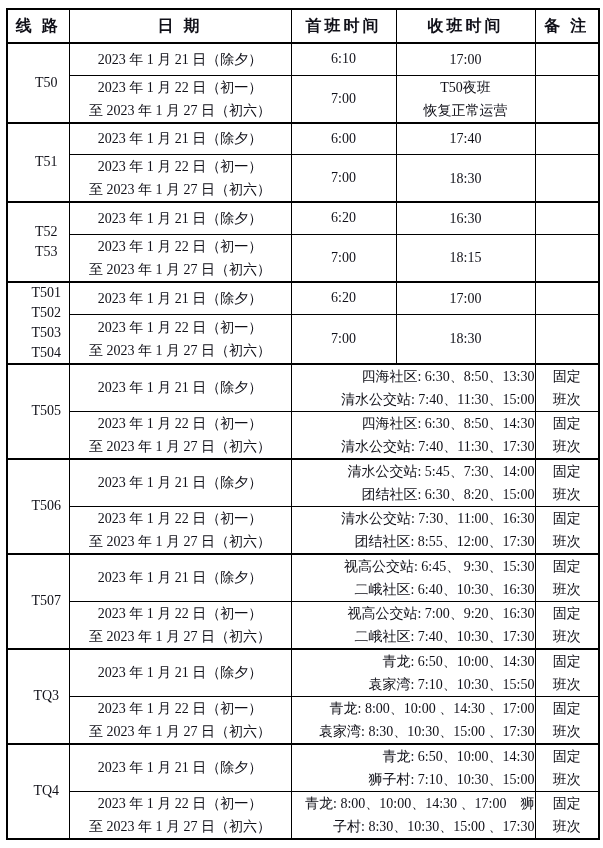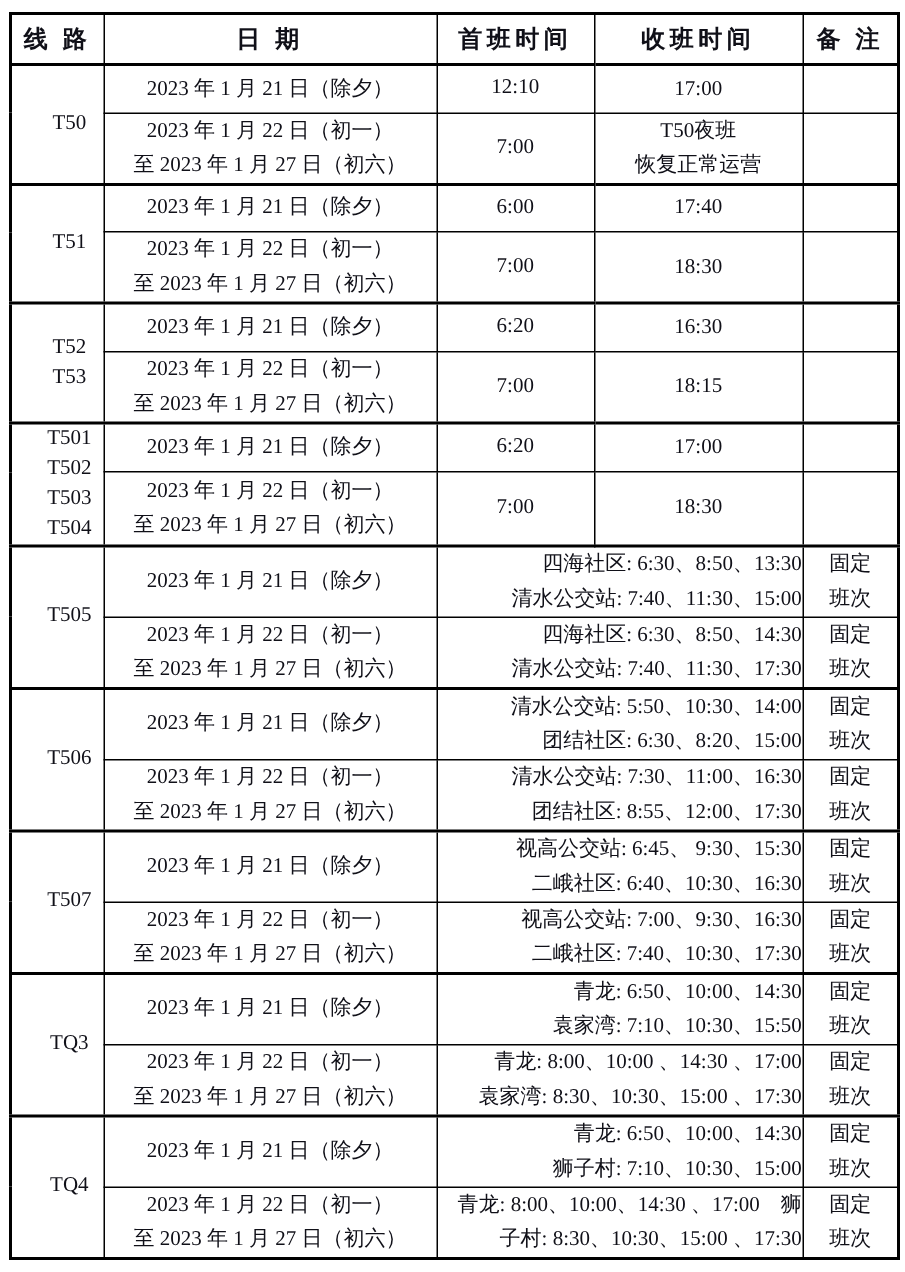--- a/index.html
+++ b/index.html
@@ -67,21 +67,21 @@
       </tr>
     </thead>
     <tbody id="table-body">
         <tr class="h-single">
           <td class="route-cell sec-top" rowspan="2">
             <div class="line">T50</div>
           </td>
           <td class="date-cell sec-top">
             <div class="line">2023 年 1 月 21 日（除夕）</div>
           </td>
-          <td class="time-cell sec-top">12:10</td>
+          <td class="time-cell sec-top">6:10</td>
           <td class="time-cell sec-top">
             <div class="line">17:00</div>
           </td>
           <td class="remark-cell sec-top"></td>
         </tr>
         <tr class="h-double">
           <td class="date-cell">
             <div class="line">2023 年 1 月 22 日（初一）</div>
             <div class="line">至 2023 年 1 月 27 日（初六）</div>
           </td>
@@ -199,21 +199,21 @@
           </td>
         </tr>
         <tr class="h-sched">
           <td class="route-cell sec-top" rowspan="2">
             <div class="line">T506</div>
           </td>
           <td class="date-cell sec-top">
             <div class="line">2023 年 1 月 21 日（除夕）</div>
           </td>
           <td class="sched-cell sec-top" colspan="2">
-            <div class="line">清水公交站: 5:50、10:30、14:00</div>
+            <div class="line">清水公交站: 5:45、7:30、14:00</div>
             <div class="line">团结社区: 6:30、8:20、15:00</div>
           </td>
           <td class="remark-cell sec-top">
             <div class="line">固定</div>
             <div class="line">班次</div>
           </td>
         </tr>
         <tr class="h-sched">
           <td class="date-cell">
             <div class="line">2023 年 1 月 22 日（初一）</div>
@@ -243,21 +243,21 @@
             <div class="line">固定</div>
             <div class="line">班次</div>
           </td>
         </tr>
         <tr class="h-sched">
           <td class="date-cell">
             <div class="line">2023 年 1 月 22 日（初一）</div>
             <div class="line">至 2023 年 1 月 27 日（初六）</div>
           </td>
           <td class="sched-cell" colspan="2">
-            <div class="line">视高公交站: 7:00、9:30、16:30</div>
+            <div class="line">视高公交站: 7:00、9:20、16:30</div>
             <div class="line">二峨社区: 7:40、10:30、17:30</div>
           </td>
           <td class="remark-cell">
             <div class="line">固定</div>
             <div class="line">班次</div>
           </td>
         </tr>
         <tr class="h-sched">
           <td class="route-cell sec-top" rowspan="2">
             <div class="line">TQ3</div>

